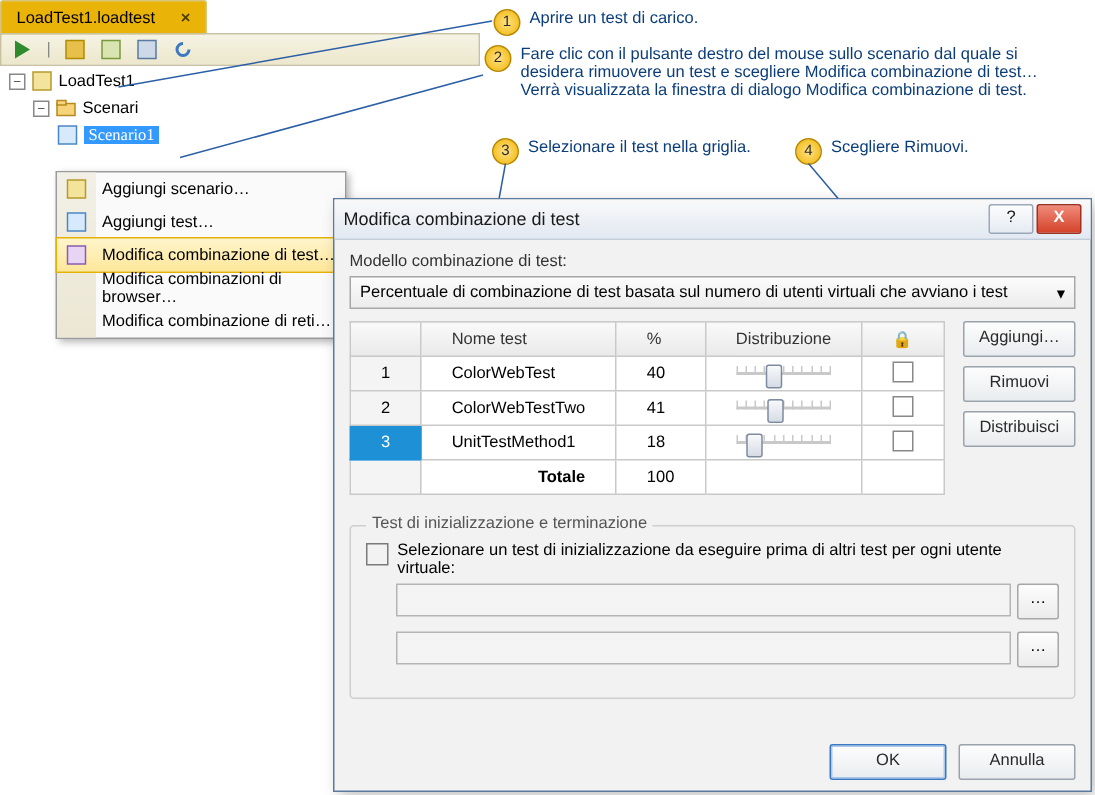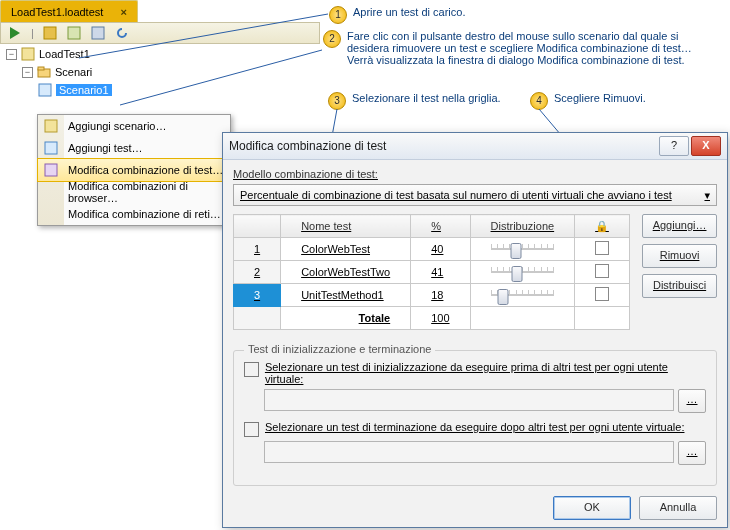--- a/index.html
+++ b/index.html
@@ -60,20 +60,21 @@
     height: 18px;
     gap: 4px;
   }
   .indent1 { padding-left: 6px; }
   .indent2 { padding-left: 22px; }
   .indent3 { padding-left: 38px; }
   .selnode span.lbl {
     background: #3399ff;
     color: #fff;
     padding: 0 3px;
+    font-family: Liberation Serif, serif;
   }
   .expander {
     width: 9px; height: 9px;
     border: 1px solid #888;
     font-size: 9px; line-height: 8px;
     text-align: center;
     color: #555;
   }
   .tinyico {
     width: 14px; height: 14px;
@@ -169,21 +170,20 @@
     background: linear-gradient(#f08a7a,#d4432a);
     color: #fff;
     border-color: #a23020;
     font-weight: bold;
   }
   .dlgbody {
     padding: 8px 10px;
     position: relative;
     height: calc(100% - 26px);
     box-sizing: border-box;
-    text-decoration: underline;
   }
   .modelLabel { margin-bottom: 4px; color:#333; }
   .modelSelect {
     width: 100%;
     height: 22px;
     border: 1px solid #a7a7a7;
     background: linear-gradient(#fcfcfc,#ececec);
     display: flex; align-items: center;
     padding: 0 6px;
     box-sizing: border-box;
@@ -564,24 +564,20 @@
 
       <div class="checkrow">
         <span class="chk"></span>
         <span>Selezionare un test di inizializzazione da eseguire prima di altri test per ogni utente virtuale:</span>
       </div>
       <div class="fldline">
         <div class="txtbox"></div>
         <div class="dotbtn">…</div>
       </div>
 
-      <div class="checkrow">
-        <span class="chk"></span>
-        <span>Selezionare un test di terminazione da eseguire dopo altri test per ogni utente virtuale:</span>
-      </div>
       <div class="fldline">
         <div class="txtbox"></div>
         <div class="dotbtn">…</div>
       </div>
     </div>
 
     <div class="dlgfooter">
       <div class="btn primary">OK</div>
       <div class="btn">Annulla</div>
     </div>

